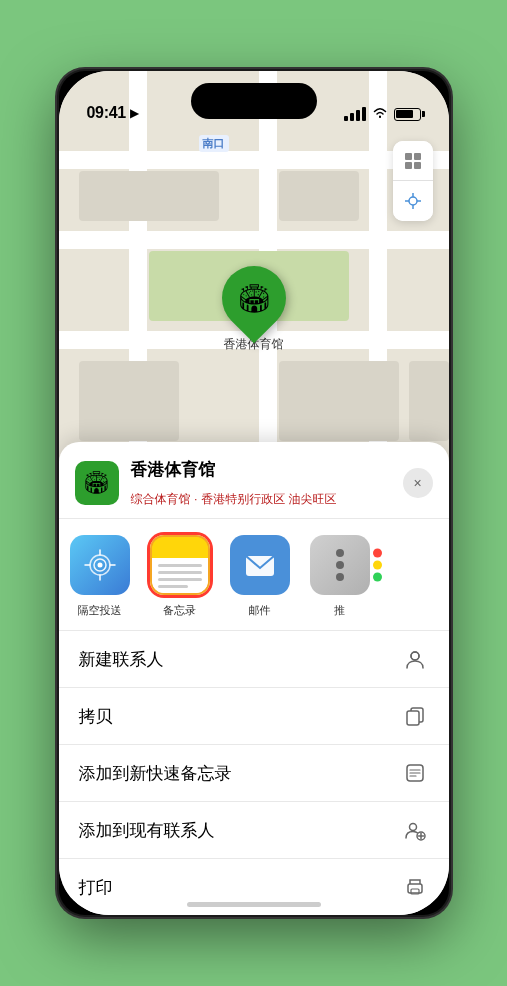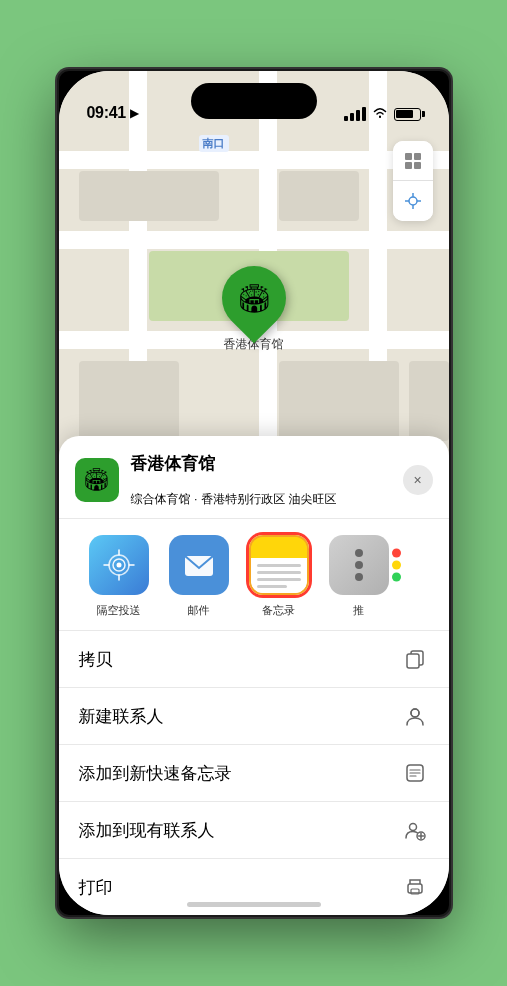--- a/index.html
+++ b/index.html
@@ -9,21 +9,21 @@
       background: #7bc67e;
       display: flex;
       justify-content: center;
       align-items: center;
       font-family: -apple-system, 'PingFang SC', 'Helvetica Neue', sans-serif;
     }
     .phone-frame {
       width: 390px;
       height: 844px;
       background: #000;
-      border-radius: 10px;
+      border-radius: 26px;
       position: relative;
       box-shadow: 0 0 0 2px #1a1a1a, 0 0 0 4px #333, 0 20px 60px rgba(0,0,0,0.5);
       overflow: hidden;
     }
     .phone-screen {
       position: absolute;
       top: 0; left: 0; right: 0; bottom: 0;
       background: #e8e8e8;
       border-radius: 50px;
       overflow: hidden;
@@ -234,39 +234,39 @@
     .venue-info {
       flex: 1;
     }
     .venue-name {
       font-size: 17px;
       font-weight: 600;
       color: #000;
     }
     .venue-sub {
       font-size: 12px;
-      color: #000000;
-      margin-top: 16px;
+      color: #b91c1c;
+      margin-top: 10px;
     }
     .close-btn {
       width: 30px;
       height: 30px;
       background: #e8e8e8;
       border-radius: 50%;
       display: flex;
       align-items: center;
       justify-content: center;
       cursor: pointer;
       font-size: 14px;
       color: #666;
     }
     
     .share-row {
       display: flex;
-      padding: 16px 20px 12px;
+      padding: 16px 1px 12px;
       gap: 0;
       overflow: hidden;
       border-bottom: 0.5px solid #e8e8e8;
     }
     .share-item {
       display: flex;
       flex-direction: column;
       align-items: center;
       width: 80px;
       gap: 8px;
@@ -447,43 +447,43 @@
               <line x1="17" y1="7" x2="17" y2="2" stroke="white" stroke-width="1.5" stroke-linecap="round"></line>
               <line x1="17" y1="27" x2="17" y2="32" stroke="white" stroke-width="1.5" stroke-linecap="round"></line>
               <line x1="7" y1="17" x2="2" y2="17" stroke="white" stroke-width="1.5" stroke-linecap="round"></line>
               <line x1="27" y1="17" x2="32" y2="17" stroke="white" stroke-width="1.5" stroke-linecap="round"></line>
             </svg>
           </div>
           <span class="share-label">隔空投送</span>
         </div>
 
 
-        <div class="share-item">
-          <div class="share-icon-wrap mail">
-            <svg width="36" height="36" viewBox="0 0 36 36">
-              <rect x="4" y="9" width="28" height="20" rx="3" fill="white" opacity="0.95"></rect>
-              <polyline points="4,9 18,21 32,9" fill="none" stroke="#4a90d9" stroke-width="2"></polyline>
-            </svg>
-          </div>
-          <span class="share-label">邮件</span>
-        </div>
-
         <div class="share-item" style="position:relative;">
           <div class="share-icon-wrap notes notes-selected" style="position:relative; width:60px; height:60px; overflow:hidden;">
             <div style="position:absolute; top:0; left:0; right:0; height:21px; background:#ffd60a; border-radius:12px 12px 0 0;"></div>
             <div style="position:absolute; bottom:0; left:0; right:0; top:21px; background:#fff; border-radius:0 0 12px 12px; padding: 6px 6px 4px;">
               <div style="height:3px; background:#ccc; border-radius:2px; margin-bottom:4px;"></div>
               <div style="height:3px; background:#ccc; border-radius:2px; margin-bottom:4px;"></div>
               <div style="height:3px; background:#ccc; border-radius:2px; margin-bottom:4px;"></div>
               <div style="height:3px; background:#ccc; border-radius:2px; width:70%;"></div>
             </div>
           </div>
           <span class="share-label">备忘录</span>
         </div>
 
+        <div class="share-item">
+          <div class="share-icon-wrap mail">
+            <svg width="36" height="36" viewBox="0 0 36 36">
+              <rect x="4" y="9" width="28" height="20" rx="3" fill="white" opacity="0.95"></rect>
+              <polyline points="4,9 18,21 32,9" fill="none" stroke="#4a90d9" stroke-width="2"></polyline>
+            </svg>
+          </div>
+          <span class="share-label">邮件</span>
+        </div>
+
         <div class="share-item" style="position:relative;">
           <div style="position:relative;">
             <div class="share-icon-wrap" style="background:linear-gradient(135deg,#d0d0d0,#b0b0b0); width:60px; height:60px;">
               <div style="display:flex;flex-direction:column;gap:4px;align-items:center;">
                 <div style="width:8px;height:8px;background:#666;border-radius:50%;"></div>
                 <div style="width:8px;height:8px;background:#666;border-radius:50%;"></div>
                 <div style="width:8px;height:8px;background:#666;border-radius:50%;"></div>
               </div>
             </div>
 
@@ -493,36 +493,36 @@
               <div style="width:9px;height:9px;background:#30d158;border-radius:50%;"></div>
             </div>
           </div>
           <span class="share-label">推</span>
         </div>
       </div>
 
       <div class="action-list">
 
         <div class="action-row">
-          <span class="action-label">拷贝</span>
-          <div class="action-icon">
-            <svg width="22" height="22" viewBox="0 0 22 22">
-              <rect x="7" y="3" width="12" height="14" rx="2" stroke="#666" stroke-width="1.5" fill="none"></rect>
-              <rect x="3" y="6" width="12" height="14" rx="2" stroke="#666" stroke-width="1.5" fill="white"></rect>
-            </svg>
-          </div>
-        </div>
-
-        <div class="action-row">
           <span class="action-label">新建联系人</span>
           <div class="action-icon">
             <svg width="22" height="22" viewBox="0 0 22 22">
               <circle cx="11" cy="8" r="4" stroke="#666" stroke-width="1.5" fill="none"></circle>
               <path d="M3 20 C3 15 7 13 11 13 C15 13 19 15 19 20" stroke="#666" stroke-width="1.5" fill="none" stroke-linecap="round"></path>
               <circle cx="11" cy="8" r="4" stroke="#666" stroke-width="1.5" fill="none"></circle>
+            </svg>
+          </div>
+        </div>
+
+        <div class="action-row">
+          <span class="action-label">拷贝</span>
+          <div class="action-icon">
+            <svg width="22" height="22" viewBox="0 0 22 22">
+              <rect x="7" y="3" width="12" height="14" rx="2" stroke="#666" stroke-width="1.5" fill="none"></rect>
+              <rect x="3" y="6" width="12" height="14" rx="2" stroke="#666" stroke-width="1.5" fill="white"></rect>
             </svg>
           </div>
         </div>
 
         <div class="action-row">
           <span class="action-label">添加到新快速备忘录</span>
           <div class="action-icon">
             <svg width="22" height="22" viewBox="0 0 22 22">
               <rect x="3" y="3" width="16" height="16" rx="3" stroke="#666" stroke-width="1.5" fill="none"></rect>
               <line x1="6" y1="8" x2="16" y2="8" stroke="#666" stroke-width="1.2" stroke-linecap="round"></line>

